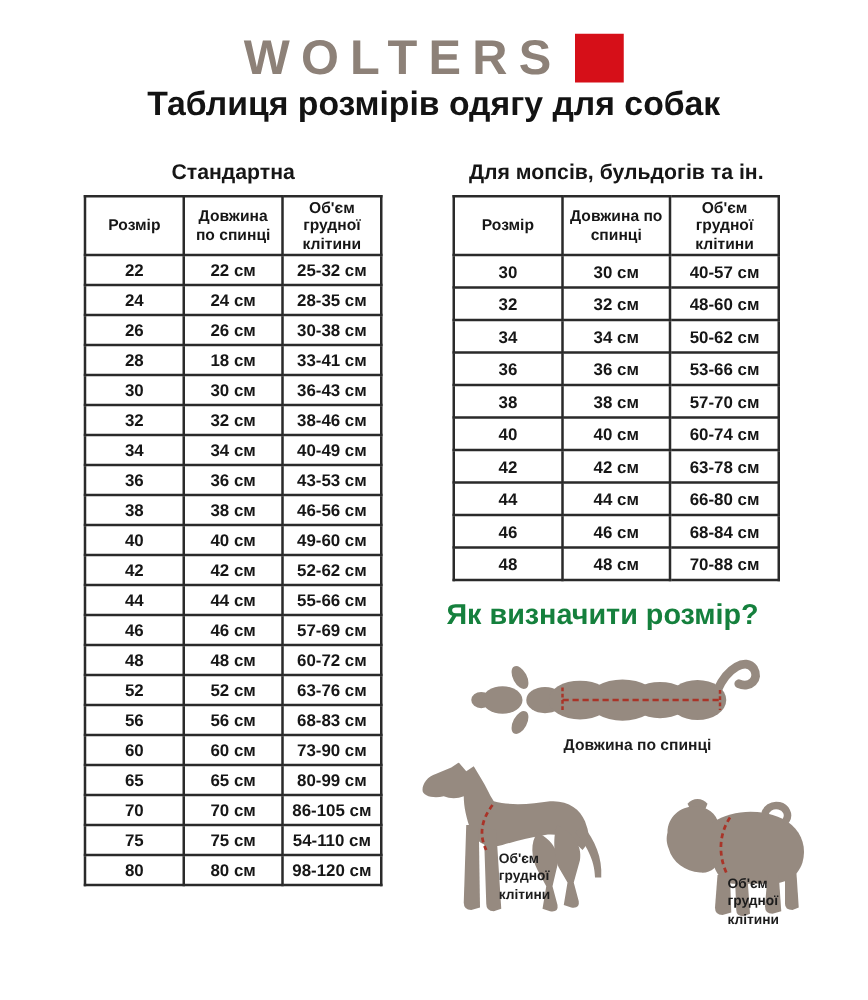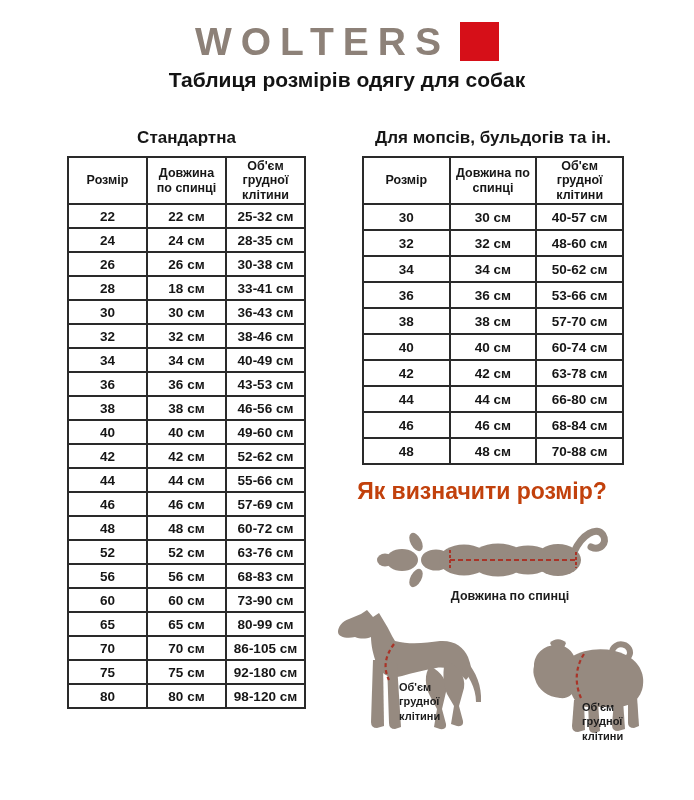--- a/index.html
+++ b/index.html
@@ -3,42 +3,42 @@
 <meta charset="utf-8">
 <style>
   * { margin:0; padding:0; box-sizing:border-box; }
   html,body { background:#ffffff; }
   .page {
     position:relative; width:694px; height:800px; background:#fff;
     font-family:"Liberation Sans", sans-serif; color:#161616; overflow:hidden;
   }
   
   .logo-row { position:absolute; top:22px; left:0; width:100%; height:44px;
-    display:flex; align-items:flex-start; justify-content:center; gap:10px; }
+    display:flex; align-items:flex-end; justify-content:center; gap:10px; }
   .logo-text { font-size:39px; font-weight:bold; letter-spacing:9px;
     color:var(--logo-color); line-height:1; }
   .logo-square { width:39px; height:39px; background:var(--accent-red); }
   .page-title { position:absolute; top:68px; left:0; width:100%;
-    text-align:center; font-size:21px; font-weight:bold; color:#131313; }
+    text-align:center; font-size:27px; font-weight:bold; color:#131313; }
   
   .col { position:absolute; top:128px; }
   .col-left  { left:67px;  width:239px; }
   .col-right { left:362px; width:262px; }
   .table-caption { text-align:center; font-size:17px; font-weight:bold;
     margin-bottom:8px; white-space:nowrap; }
   table.size-table { width:100%; border-collapse:collapse; table-layout:fixed; }
   table.size-table th, table.size-table td {
     border:2px solid #2a2a2a; text-align:center; vertical-align:middle;
     font-weight:bold; padding:1px 2px; }
   table.size-table th { font-size:12.5px; line-height:1.15; height:34px; }
   .col-left  td { height:24px; font-size:13.5px; }
   .col-right td { height:26px; font-size:13.5px; }
   
   .howto-title { position:absolute; left:342px; top:478px; width:280px;
-    text-align:center; font-size:23px; font-weight:bold; color:#c2410c; }
+    text-align:center; font-size:23px; font-weight:bold; color:#15803d; }
   .dog-svg { position:absolute; color:var(--dog-color); }
   #topview-dog  { left:376px; top:514px; width:234px; height:78px; }
   #standing-dog { left:330px; top:610px; width:162px; height:124px; }
   #bulldog      { left:528px; top:634px; width:130px; height:102px; }
   .measure-label { position:absolute; font-weight:bold; color:#1c1c1c; }
   #backlength-label { left:420px; top:589px; width:180px; text-align:center;
     font-size:12.5px; }
   .chest-label { font-size:11px; line-height:1.3; white-space:pre-line;
     text-align:left; }
   #chest-label-1 { left:399px; top:680px; width:70px; }
@@ -157,21 +157,21 @@
             <td>80-99 см</td>
           </tr>
           <tr>
             <td>70</td>
             <td>70 см</td>
             <td>86-105 см</td>
           </tr>
           <tr>
             <td>75</td>
             <td>75 см</td>
-            <td>92-180 см</td>
+            <td>54-110 см</td>
           </tr>
           <tr>
             <td>80</td>
             <td>80 см</td>
             <td>98-120 см</td>
           </tr>
         </tbody>
     </table>
   </div>
 

